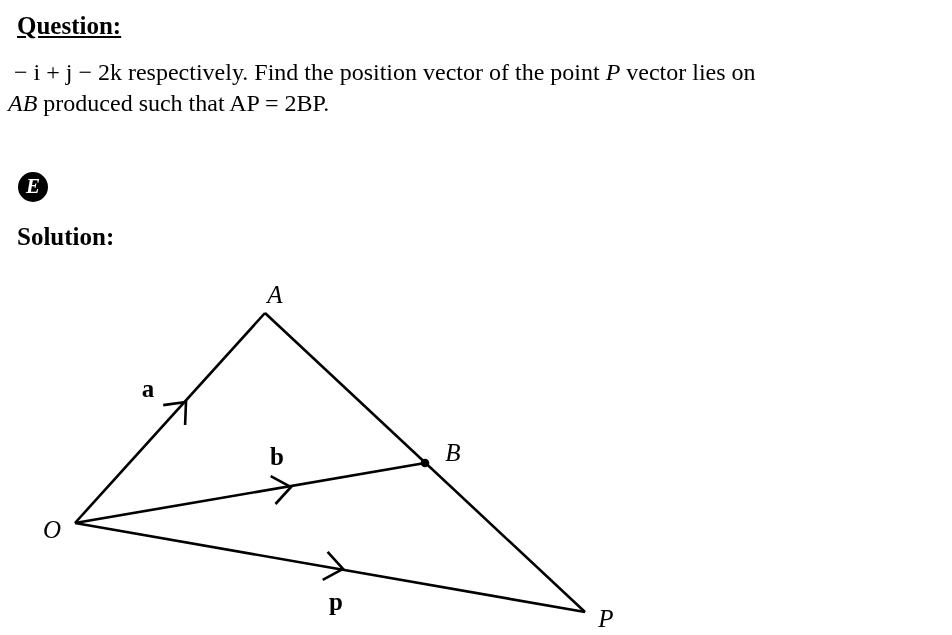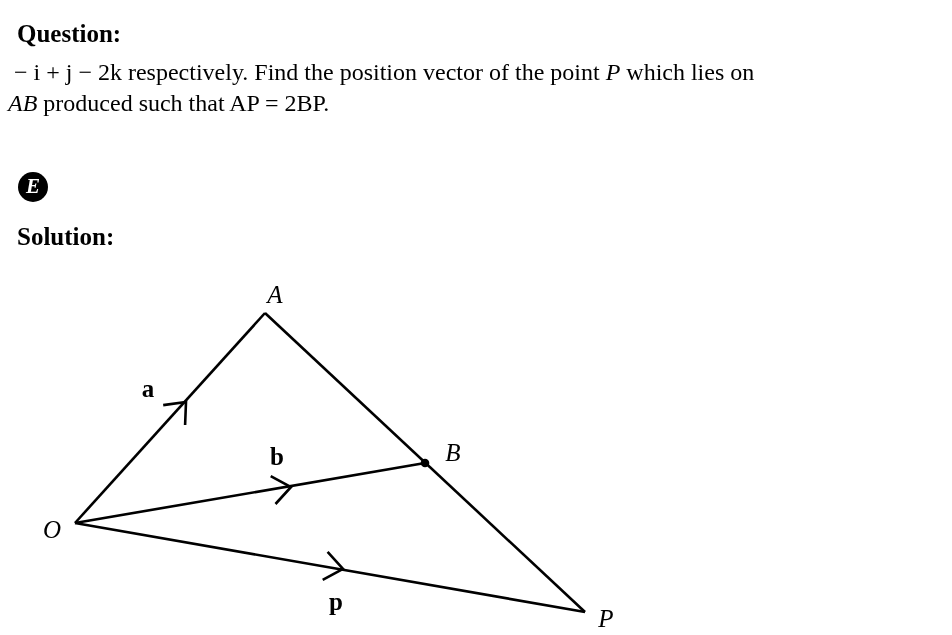--- a/index.html
+++ b/index.html
@@ -16,21 +16,21 @@
     overflow:hidden;
   }
   .heading{
     position:absolute;
     left:17px;
     font-weight:bold;
     font-size:25px;
     line-height:30px;
     white-space:nowrap;
   }
-  #question-heading{top:19px;}
+  #question-heading{top:11px;text-decoration:underline;}
   #solution-heading{top:222px;}
   .paragraph{
     position:absolute;
     left:8px;top:57px;
     font-size:24px;
     line-height:31px;
     white-space:nowrap;
   }
   .paragraph .ital{font-style:italic;}
   .badge{
@@ -59,21 +59,21 @@
   }
 </style>
 </head>
 <body>
 
 <div class="page">
 
   <div class="heading" id="question-heading">Question:</div>
 
   <div class="paragraph">
-      <div><span>&nbsp;− i + j − 2k respectively. Find the position vector of the point </span><span class="ital">P</span><span> which lies on</span></div>
+      <div><span>&nbsp;− i + j − 2k respectively. Find the position vector of the point </span><span class="ital">P</span><span> vector lies on</span></div>
       <div><span class="ital">AB</span><span> produced such that AP = 2BP.</span></div>
     </div>
 
   <div class="badge">
     <span class="letter">E</span>
   </div>
 
   <div class="heading" id="solution-heading">Solution:</div>
 
   <svg class="diagram" viewBox="0 0 952 635">

